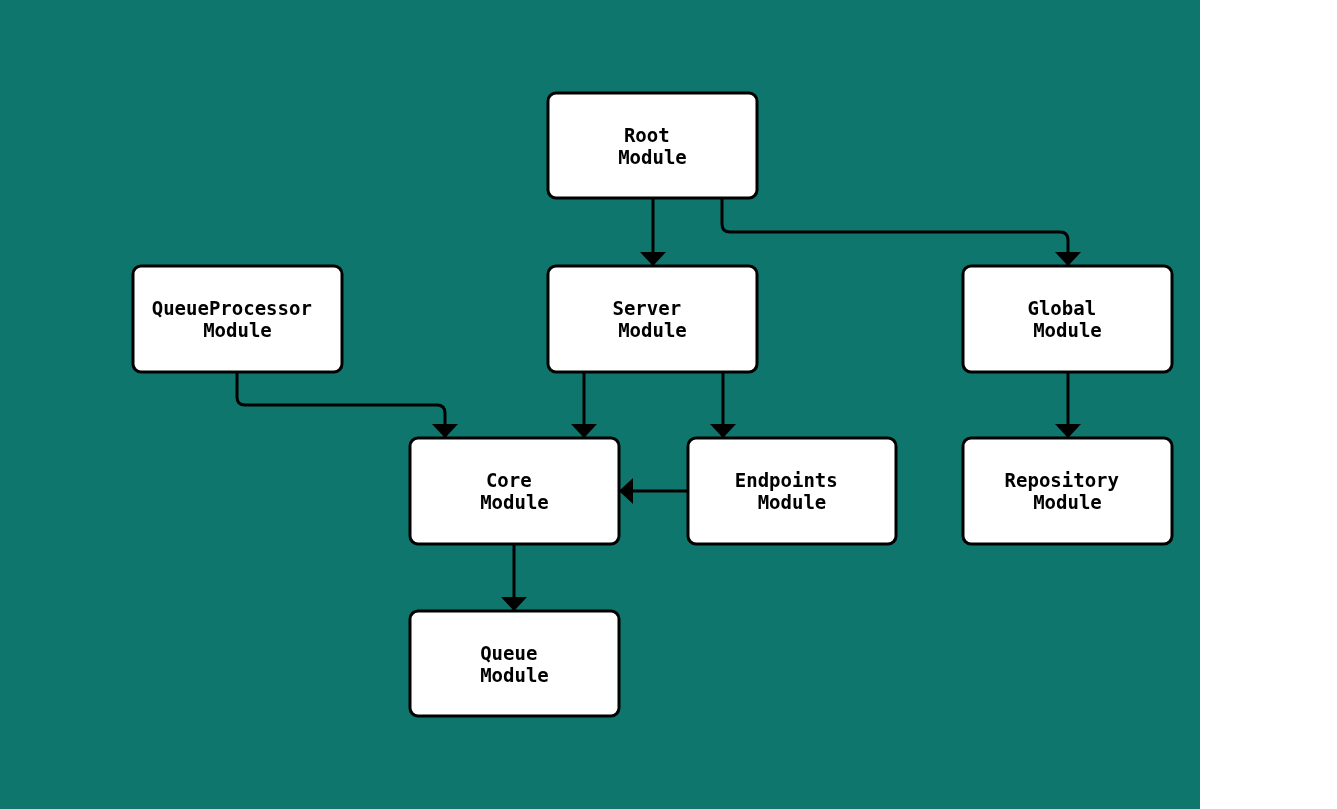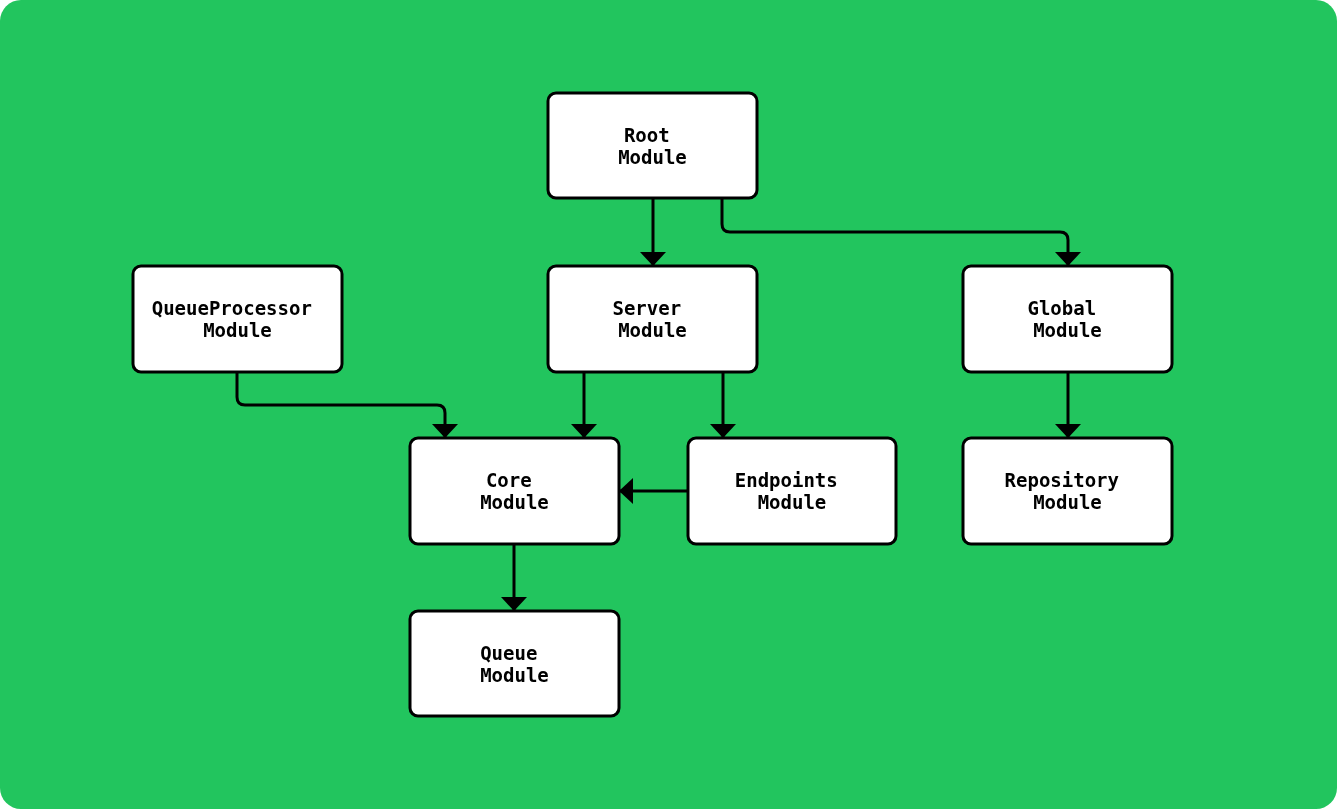--- a/index.html
+++ b/index.html
@@ -5,24 +5,23 @@
   html, body {
     margin: 0;
     padding: 0;
     background: #ffffff;
     width: 1337px;
     height: 809px;
     overflow: hidden;
   }
   .diagram-wrap {
     position: relative;
-    width: 1337px;
+    width: 1200px;
     height: 809px;
-    background: #22c55e;
-    border-radius: 21px;
+    background: #0f766e;
   }
   svg {
     display: block;
   }
   .node-box {
     fill: #ffffff;
     stroke: #000000;
     stroke-width: 3;
   }
   .edge {

